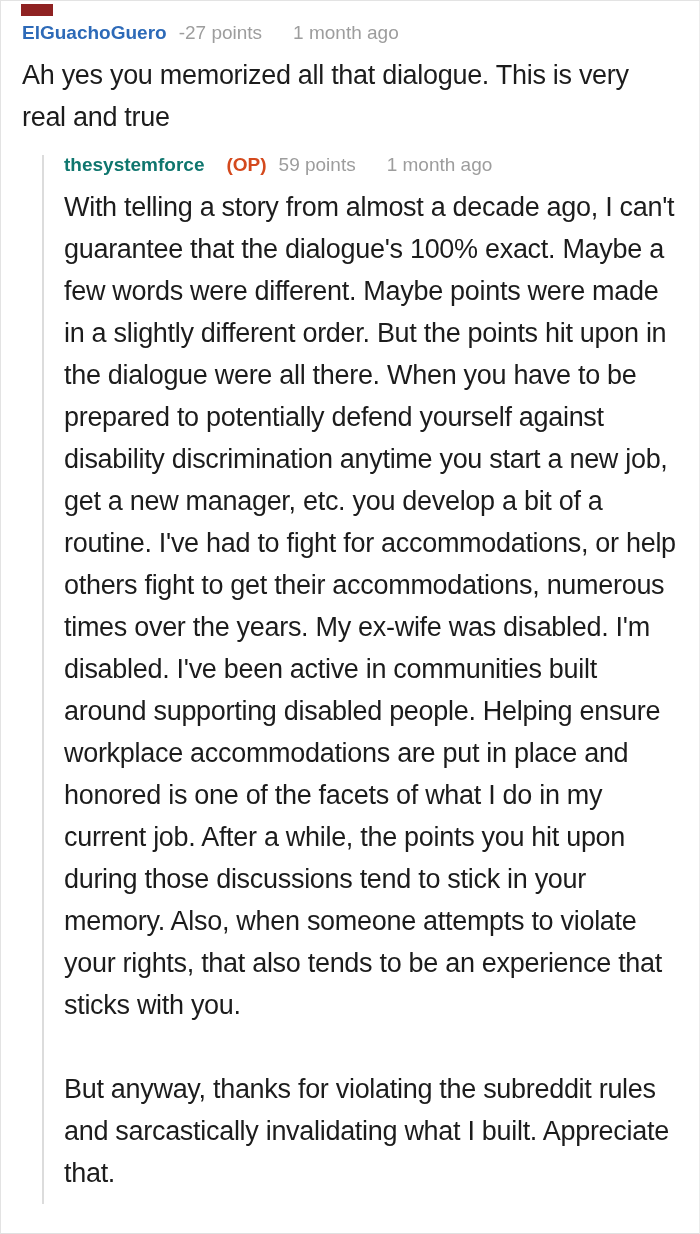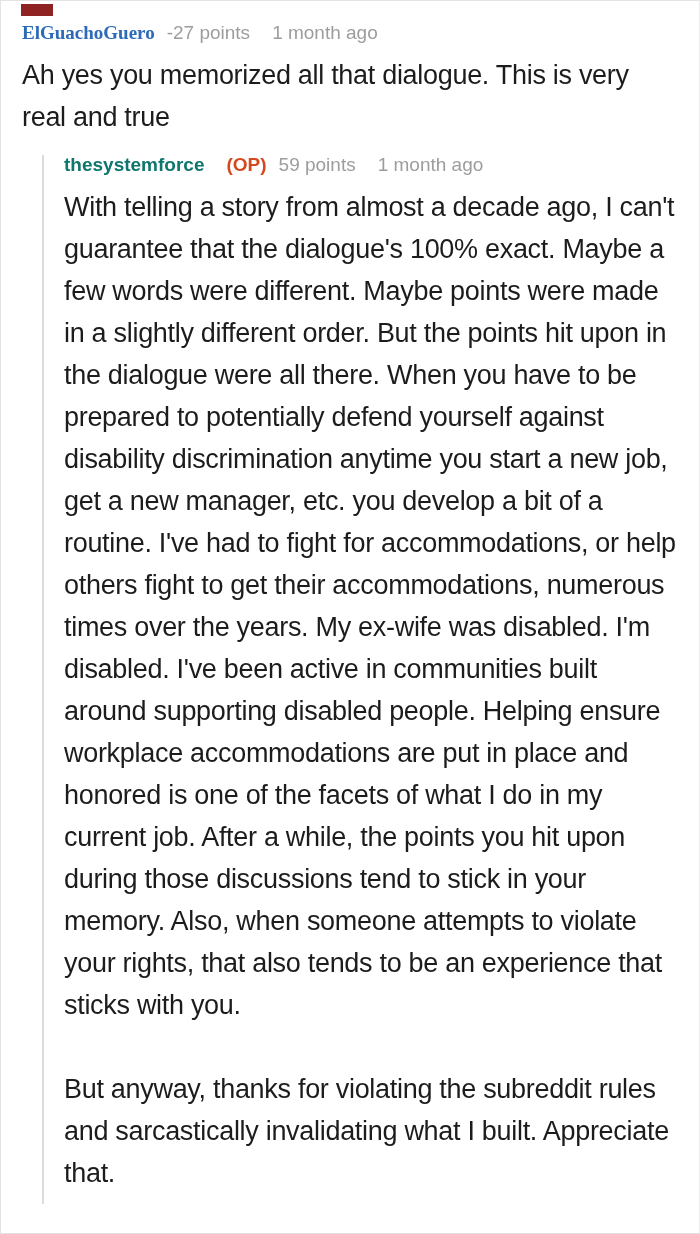--- a/index.html
+++ b/index.html
@@ -32,30 +32,30 @@
     white-space: nowrap;
     font-size: 19px;
     line-height: 24px;
     margin-bottom: 9px;
   }
   .author {
     font-weight: bold;
     text-decoration: none;
     cursor: pointer;
   }
-  .author.blue { color: #2d6ab8; font-family: Liberation Serif, serif; }
+  .author.blue { color: #2d6ab8; }
   .author.orange { color: #0f766e; }
   .op-badge {
     font-weight: bold;
     color: #d4491d;
     margin-left: 22px;
   }
   .meta { color: #9d9d9d; }
   .meta.points { margin-left: 12px; }
-  .meta.timestamp { margin-left: 22px; }
+  .meta.timestamp { margin-left: 31px; }
   .comment-body {
     font-size: 27px;
     line-height: 42px;
     letter-spacing: -0.3px;
     color: #1c1c1c;
     margin: 0;
   }
   .top-comment .comment-body { max-width: 618px; }
   .reply {
     position: relative;

